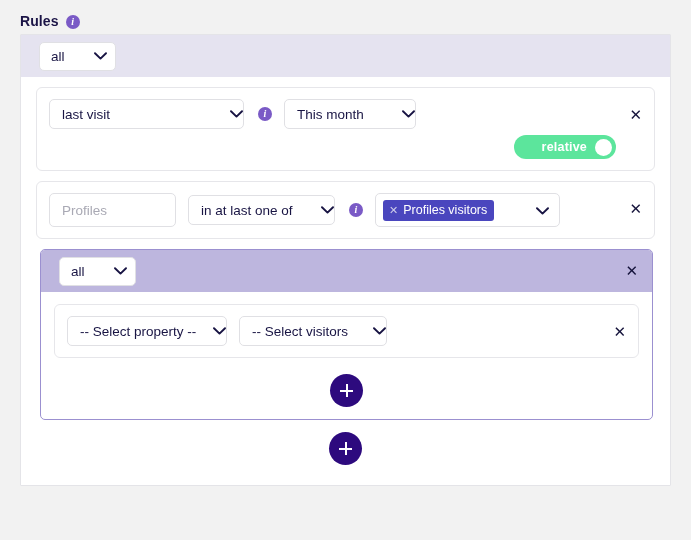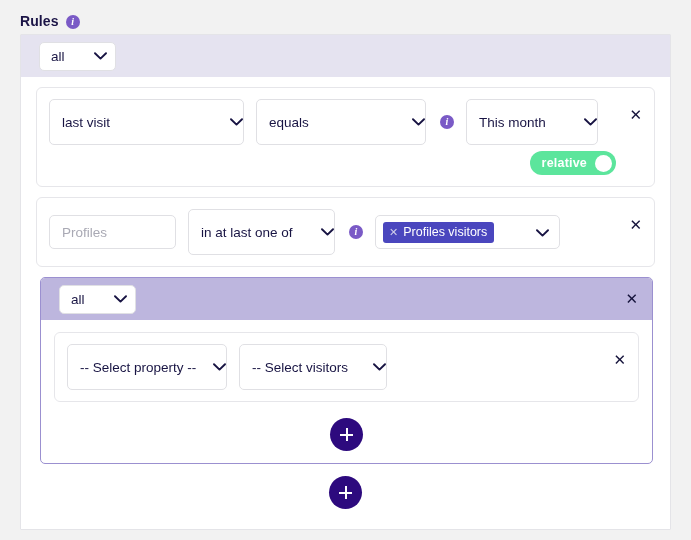--- a/index.html
+++ b/index.html
@@ -71,21 +71,21 @@
   .group-body {
     padding: 10px 15px 14px 15px;
     box-sizing: border-box;
   }
 
   
   .select {
     background: #ffffff;
     border: 1px solid #e0e0e4;
     border-radius: 5px;
-    height: 46px;
+    height: 30px;
     display: inline-flex;
     align-items: center;
     justify-content: space-between;
     padding: 0 0 0 12px;
     box-sizing: border-box;
     font-size: 13.5px;
     color: #181443;
     cursor: pointer;
     white-space: nowrap;
     overflow: hidden;
@@ -163,21 +163,21 @@
     justify-content: flex-end;
     padding-right: 38px;
     margin-top: 6px;
   }
   .toggle {
     background: #5ce59c;
     border-radius: 13px;
     height: 24px;
     display: inline-flex;
     align-items: center;
-    padding: 0 4px 0 12px;
+    padding: 0 4px 0 28px;
     gap: 8px;
     cursor: pointer;
   }
   .toggle-label {
     color: #ffffff;
     font-size: 12.5px;
     font-weight: bold;
     letter-spacing: .2px;
   }
   .toggle-knob {
@@ -298,28 +298,20 @@
       <div class="rule-line">
         <div class="select w-prop">
           <span>last visit</span>
           <span class="caret">
             <svg width="13" height="8" viewBox="0 0 13 8">
                 <path d="M1 1.2 L6.5 6.6 L12 1.2" stroke="#181443" stroke-width="1.9" fill="none" stroke-linecap="round" stroke-linejoin="round"></path>
               </svg>
           </span>
         </div>
 
-        <div class="select w-comp gap-12">
-          <span>equals</span>
-          <span class="caret">
-            <svg width="13" height="8" viewBox="0 0 13 8">
-                <path d="M1 1.2 L6.5 6.6 L12 1.2" stroke="#181443" stroke-width="1.9" fill="none" stroke-linecap="round" stroke-linejoin="round"></path>
-              </svg>
-          </span>
-        </div>
 
         <span class="info-icon gap-14">i</span>
 
         <div class="select w-val gap-12">
           <span>This month</span>
           <span class="caret">
             <svg width="13" height="8" viewBox="0 0 13 8">
                 <path d="M1 1.2 L6.5 6.6 L12 1.2" stroke="#181443" stroke-width="1.9" fill="none" stroke-linecap="round" stroke-linejoin="round"></path>
               </svg>
           </span>

